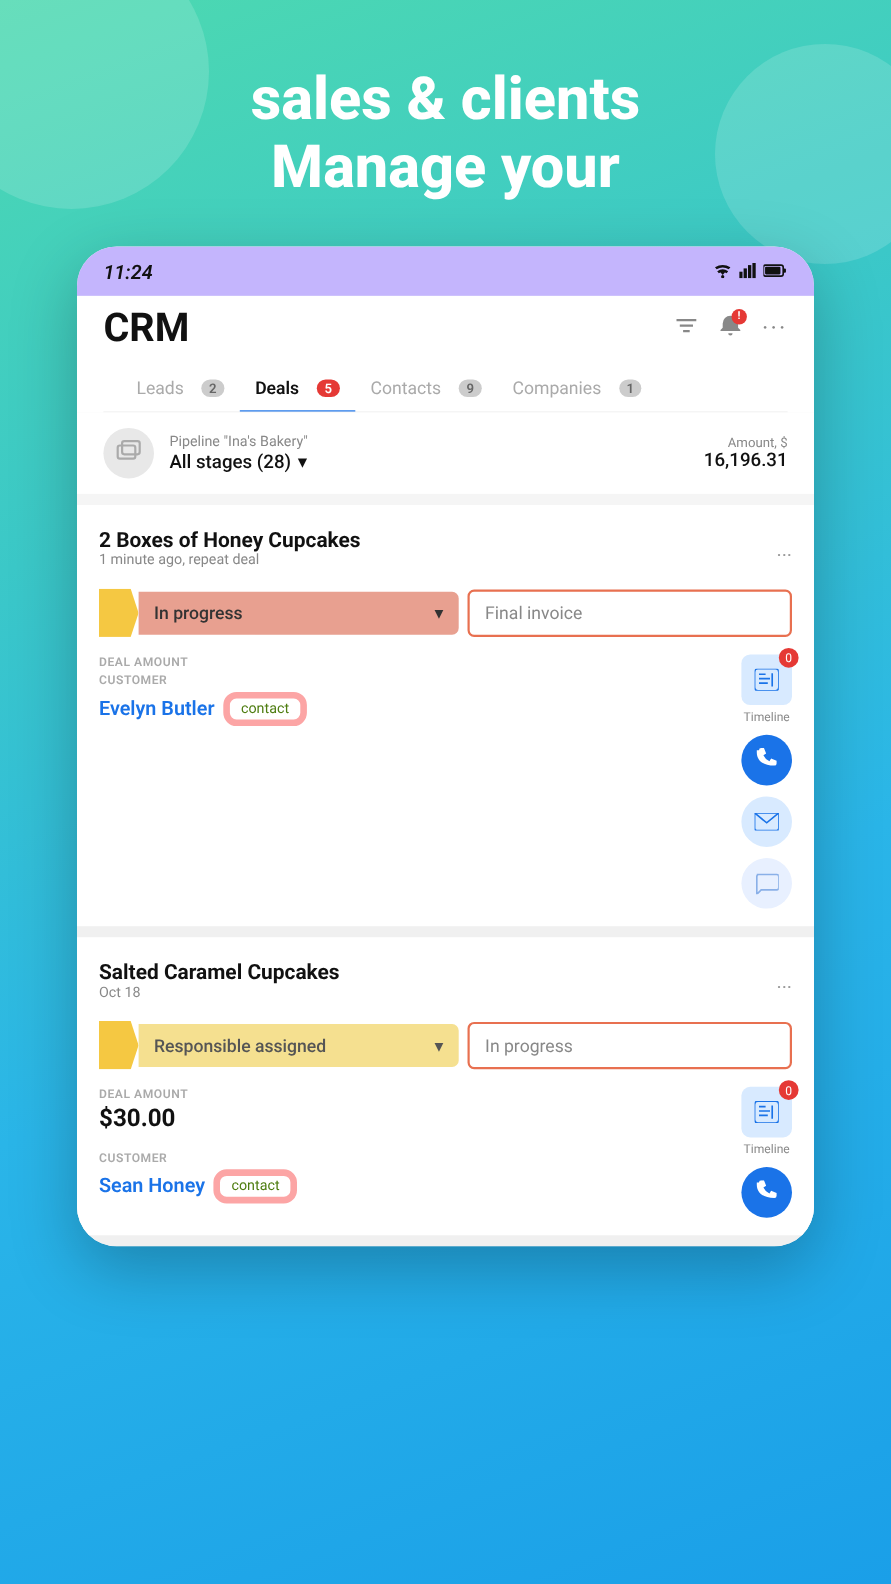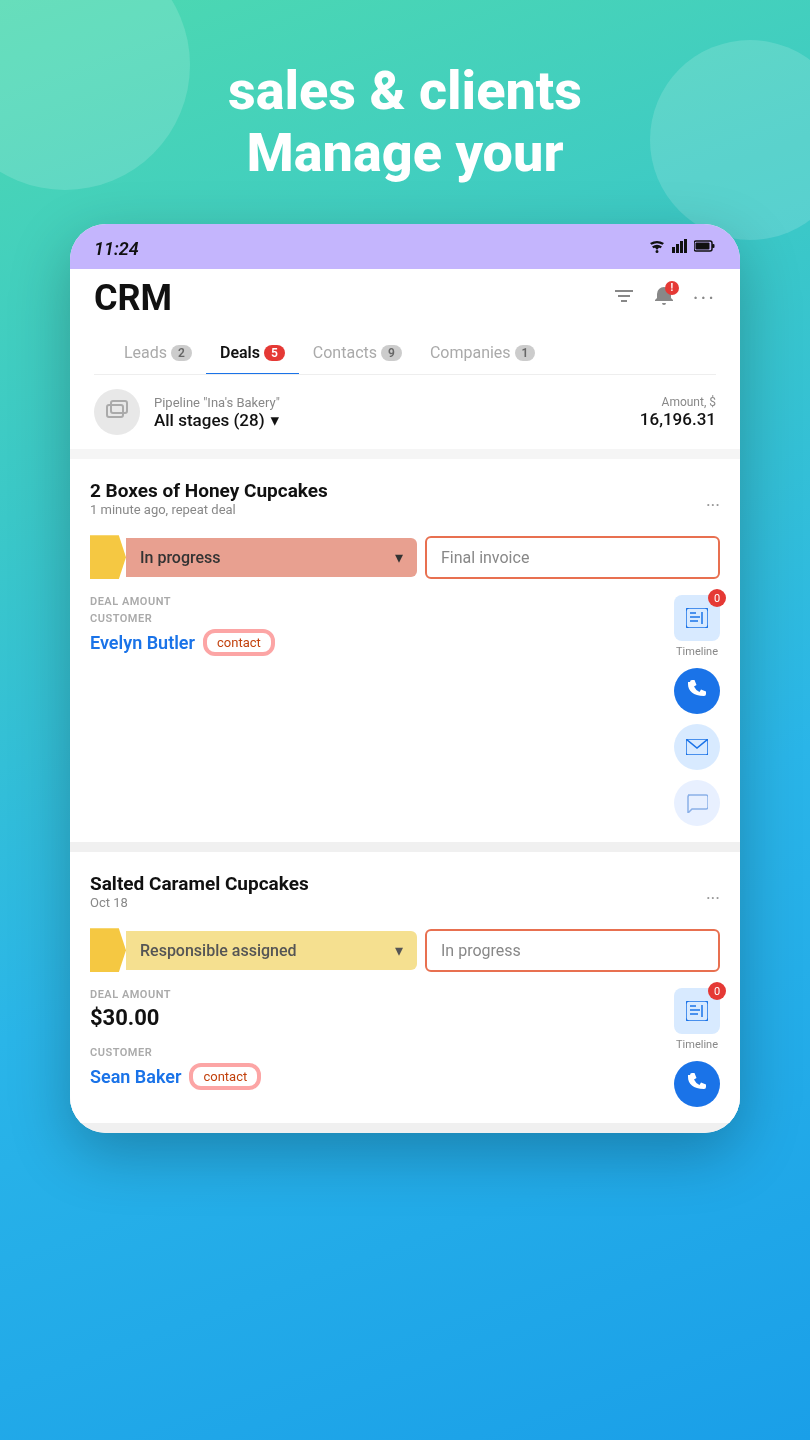--- a/index.html
+++ b/index.html
@@ -105,21 +105,21 @@
       display: flex;
       gap: 0;
       background: white;
       padding: 0 16px;
       border-bottom: 1px solid #eee;
       overflow: hidden;
     }
     .tab {
       display: flex;
       align-items: center;
-      gap: 4px;
+      gap: 16px;
       padding: 12px 14px;
       font-size: 16px;
       color: #aaa;
       cursor: pointer;
       white-space: nowrap;
       position: relative;
     }
     .tab.active {
       color: #111;
       font-weight: 600;
@@ -297,25 +297,25 @@
       color: #111;
       margin-bottom: 16px;
     }
     .customer-name {
       font-size: 18px;
       font-weight: 600;
       color: #1a73e8;
     }
     .contact-badge {
       display: inline-block;
-      border: 4px solid #fca5a5;
+      border: 6px solid #fca5a5;
       border-radius: 12px;
       padding: 2px 10px;
       font-size: 13px;
-      color: #c2410c;
+      color: #4d7c0f;
       margin-left: 8px;
     }
 
     
     .deal-actions {
       display: flex;
       flex-direction: column;
       align-items: center;
       gap: 10px;
     }
@@ -560,21 +560,21 @@
           <span>In progress</span>
         </div>
       </div>
 
       <div class="deal-details">
         <div class="deal-info">
           <div class="info-label">DEAL AMOUNT</div>
           <div class="info-value">$30.00</div>
           <div class="info-label">CUSTOMER</div>
           <div style="display:flex;align-items:center;margin-top:4px;">
-            <span class="customer-name">Sean Baker</span>
+            <span class="customer-name">Sean Honey</span>
             <span class="contact-badge">contact</span>
           </div>
         </div>
         <div class="deal-actions">
           <div class="timeline-btn">
             <div class="timeline-icon-wrap">
               <svg width="22" height="20" viewBox="0 0 22 20">
                   <rect x="0" y="0" width="22" height="20" rx="3" fill="none" stroke="#1a73e8" stroke-width="1.5"></rect>
                   <line x1="4" y1="5" x2="10" y2="5" stroke="#1a73e8" stroke-width="1.5"></line>
                   <line x1="4" y1="9" x2="14" y2="9" stroke="#1a73e8" stroke-width="1.5"></line>

